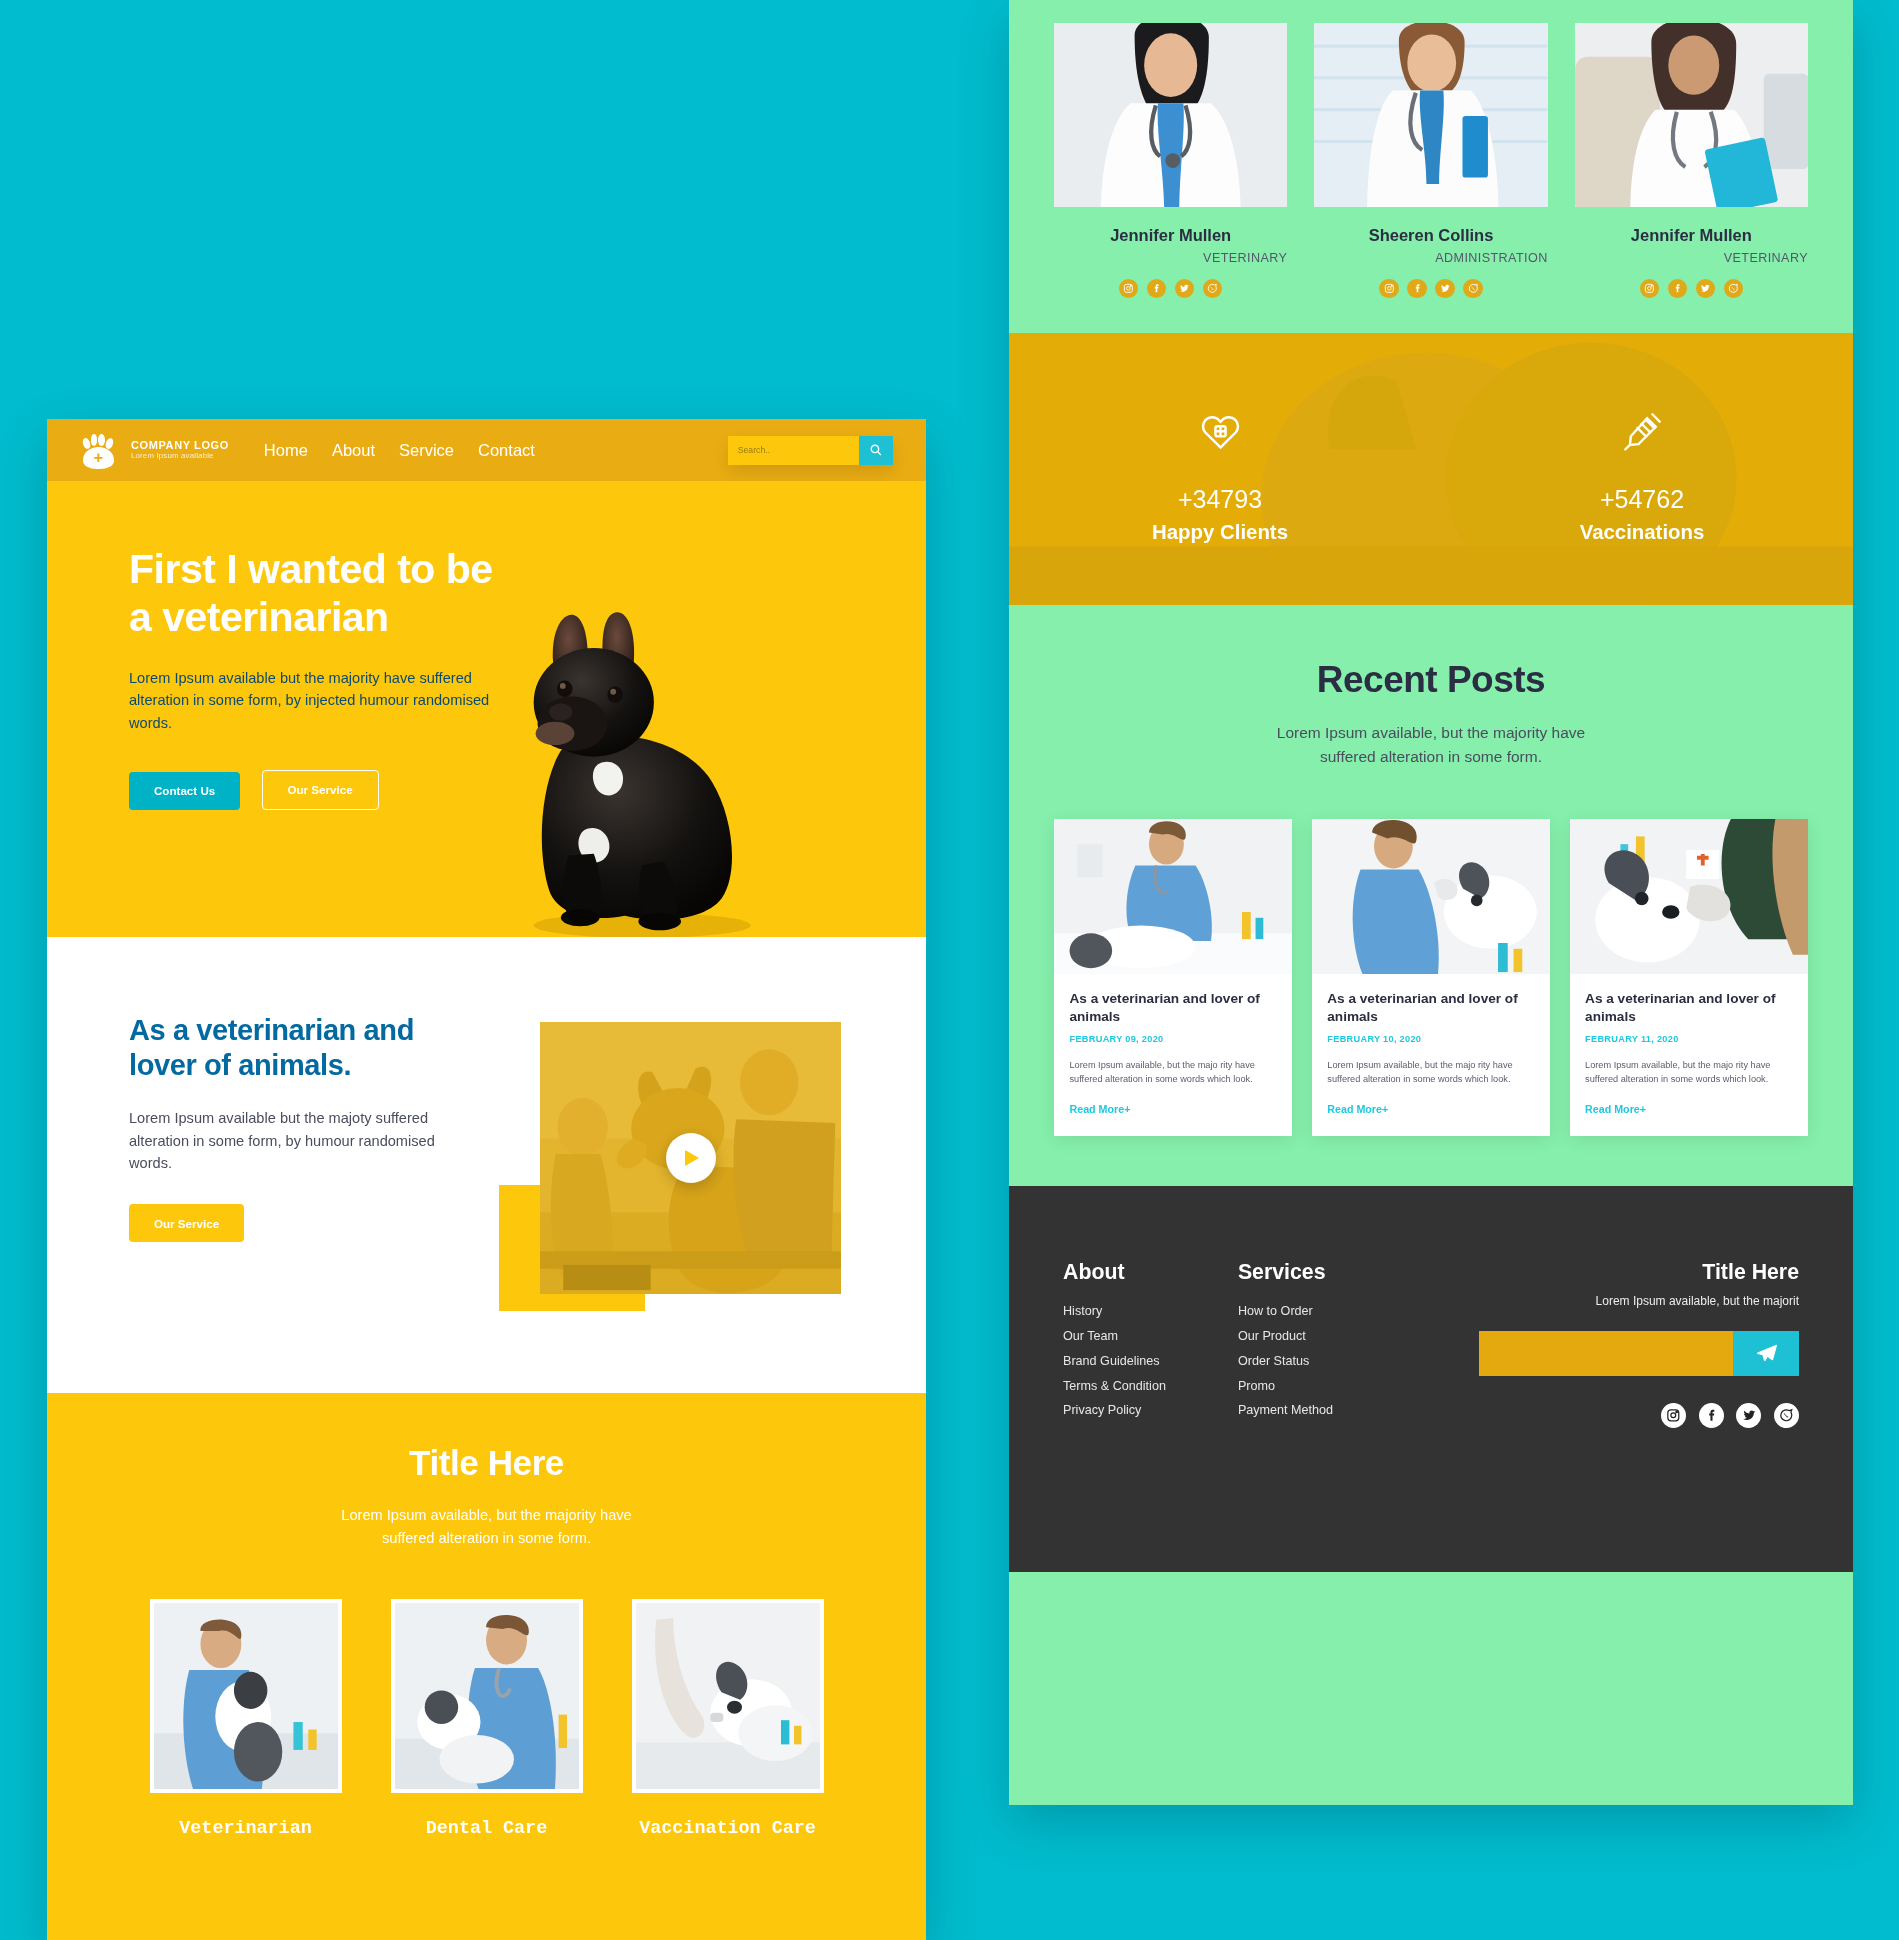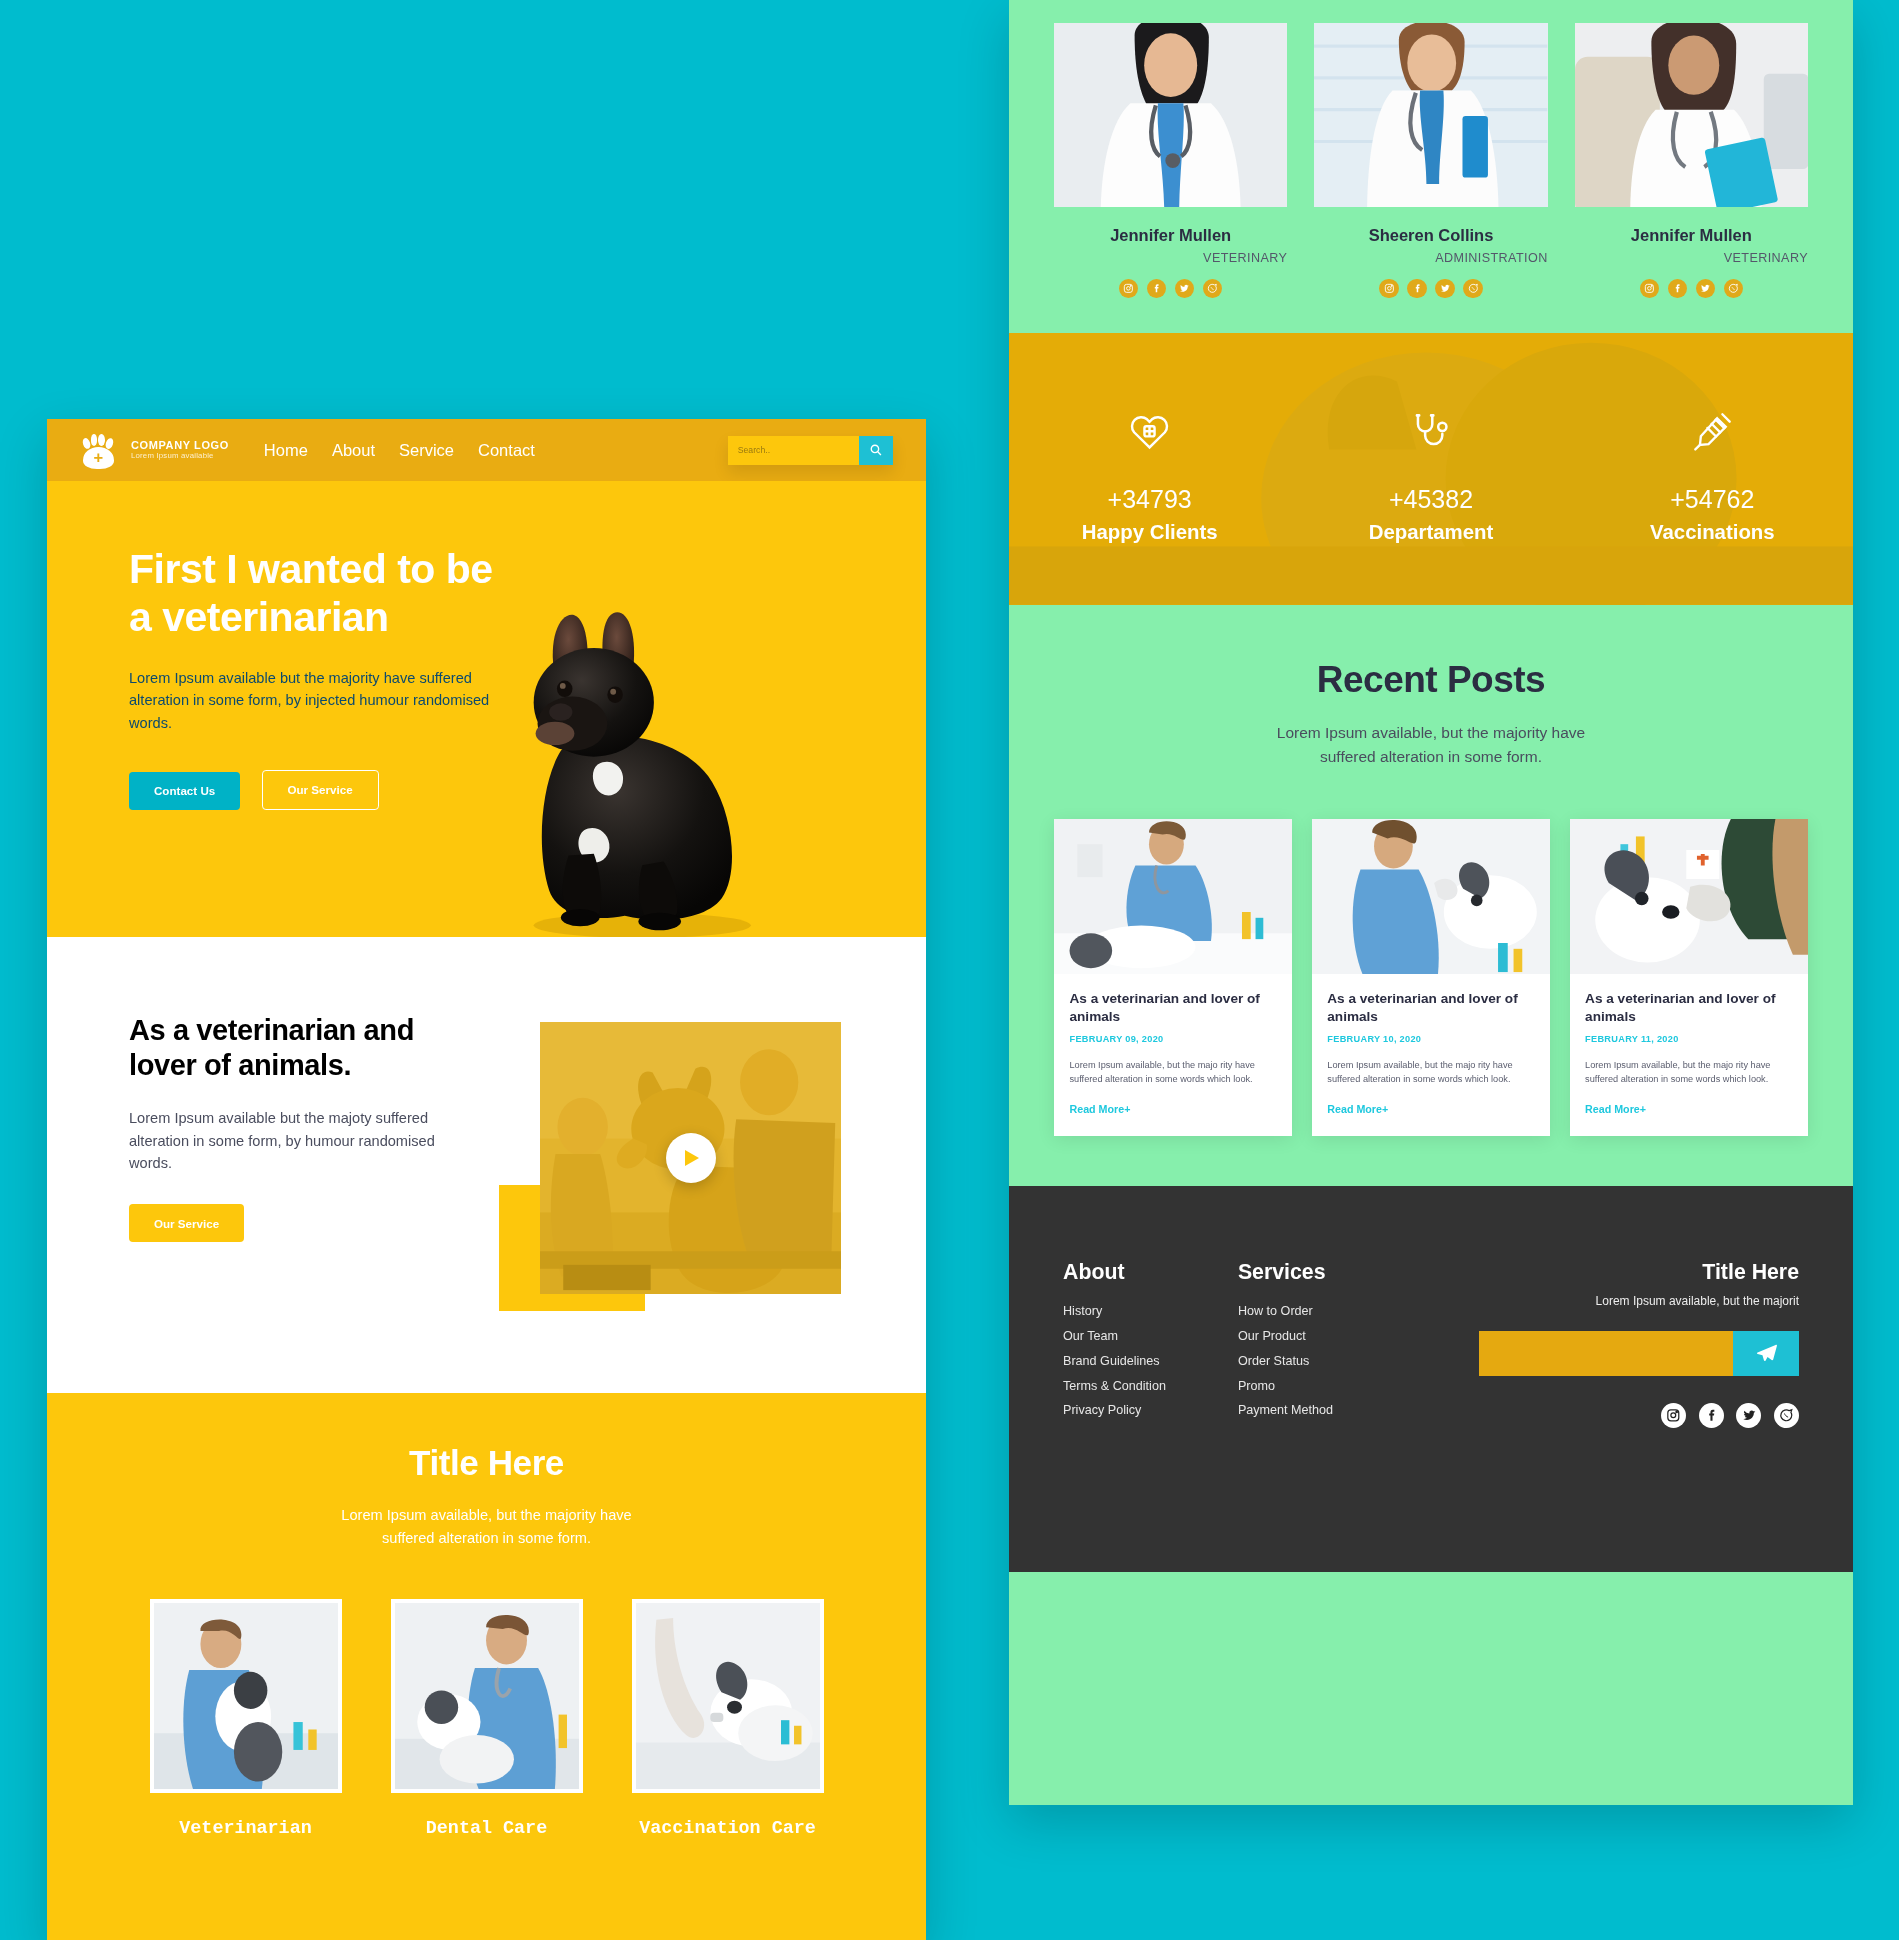--- a/index.html
+++ b/index.html
@@ -71,21 +71,21 @@
   .hero-btns { display:flex; gap:21.3px; margin-top: 35px; align-items: flex-end; }
   .btn { font-size:11.6px; font-weight:700; border:0; border-radius:3.9px; cursor:pointer; font-family:"Liberation Sans",sans-serif; }
   .btn-teal { background:#00b2c6; color:#fff; padding:12.6px 25px; }
   .btn-ghost { background:transparent; color:#fff; border:1.5px solid #fff; padding:12.6px 25px; }
   .hero-dog {
     position:absolute; right: 136px; bottom: 0; width: 311px; height: 349px;
   }
 
   
   .about { background:#fff; padding: 76px 0 0 82px; height: 456px; position:relative; }
-  .about h2 { color:#000000; font-size:29px; font-weight:700; line-height:1.22; max-width:335px; letter-spacing:-0.4px; }
+  .about h2 { color:#0369a1; font-size:29px; font-weight:700; line-height:1.22; max-width:335px; letter-spacing:-0.4px; }
   .about p { color:#4a4d5e; font-size:14.6px; line-height:1.56; margin-top:23px; max-width:335px; }
   .btn-yellow { background:#fdc70c; color:#fff; padding:12.6px 25px; margin-top:29px; }
   .video-block { position:absolute; right:85px; top:85px; width:301px; height:272px; }
   .video-accent { position:absolute; left:-41px; top:163px; width:146px; height:126px; background:#fdc70c; }
   .video-img {
     position:absolute; inset:0; background:#c8a633; overflow:hidden;
   }
   .video-img .ov { position:absolute; inset:0; background:rgba(240,182,18,.62); }
   .play {
     position:absolute; left:50%; top:50%; transform:translate(-50%,-50%);
@@ -497,32 +497,20 @@
               <path d="M12 20.5 3.8 12.4a4.9 4.9 0 0 1 6.9-6.9L12 6.8l1.3-1.3a4.9 4.9 0 0 1 6.9 6.9z"></path>
               <path d="M12 9.2v5.4M9.3 11.9h5.4"></path>
               <rect x="9.3" y="9.2" width="5.4" height="5.4" rx="1"></rect>
             </svg>
           </div>
           <div class="num">+34793</div>
           <div class="lbl">Happy Clients</div>
         </div>
         <div class="stat">
           <div class="ico">
-            <svg width="43" height="45" viewBox="0 0 24 24" fill="none" stroke="#fff" stroke-width="1.4" stroke-linecap="round">
-              <path d="M5 3v5a4 4 0 0 0 8 0V3"></path>
-                <path d="M4.4 3h1.3M12.3 3h1.3"></path>
-              <path d="M9 12v2.2a4.8 4.8 0 0 0 9.6 0v-1"></path>
-              <circle cx="18.6" cy="9.4" r="2.3"></circle>
-            </svg>
-          </div>
-          <div class="num">+45382</div>
-          <div class="lbl">Departament</div>
-        </div>
-        <div class="stat">
-          <div class="ico">
             <svg width="43" height="45" viewBox="0 0 24 24" fill="none" stroke="#fff" stroke-width="1.3" stroke-linecap="round">
               <path d="M17.5 2.4 21.6 6.5"></path>
               <path d="M14.6 4.6 19.4 9.4 9.8 19 5 19.5 5.5 14.7z"></path>
               <path d="M11.5 7.7 16.3 12.5M9.2 10 14 14.8M13.8 5.4 18.6 10.2"></path>
               <path d="M5 19.5 2.4 22"></path>
             </svg>
           </div>
           <div class="num">+54762</div>
           <div class="lbl">Vaccinations</div>
         </div>

